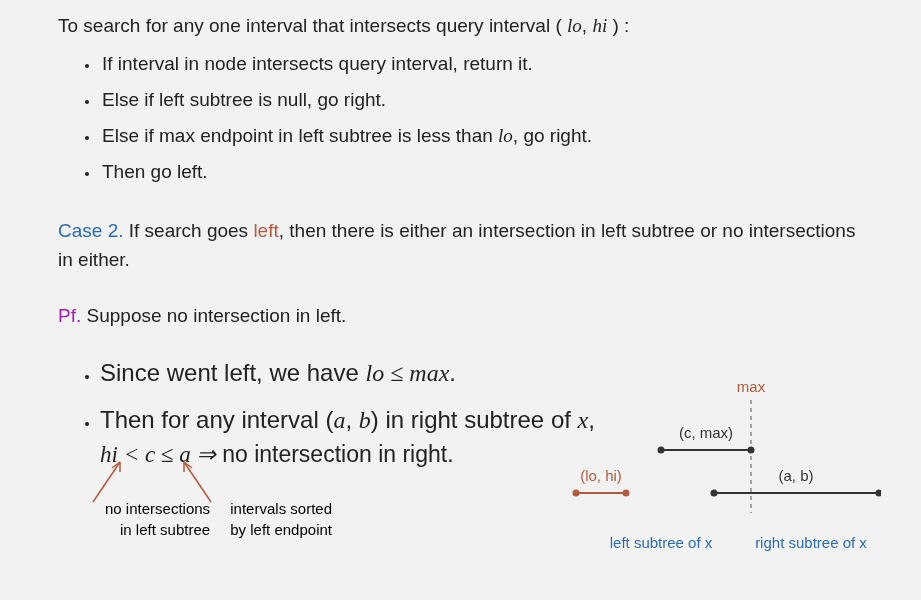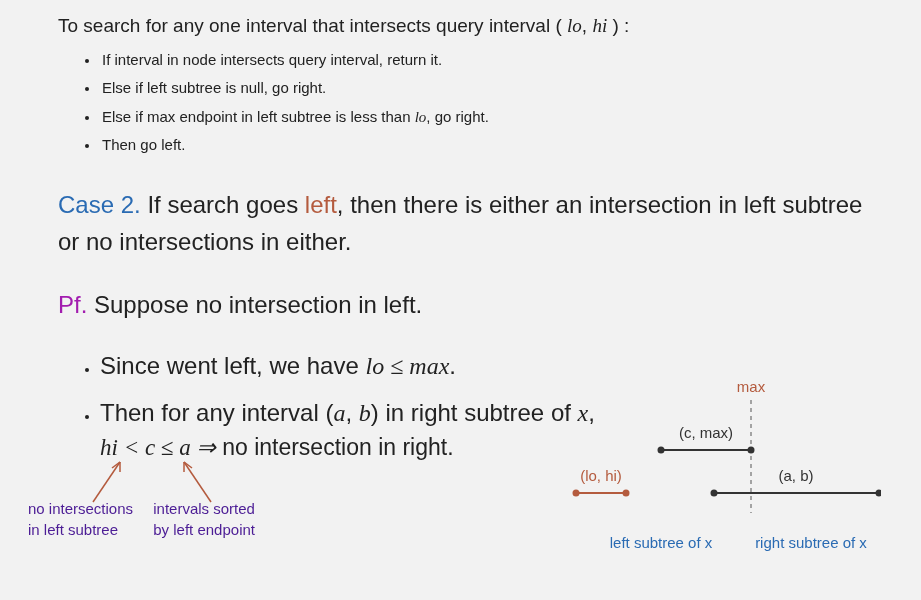--- a/index.html
+++ b/index.html
@@ -16,27 +16,27 @@
     box-sizing: border-box;
     padding: 12px 58px 0 58px;
   }
   .intro {
     font-size: 19px;
     line-height: 1.45;
   }
   ul.bul {
     margin: 6px 0 0 0;
     padding-left: 42px;
-    font-size: 15px;
+    font-size: 19px;
     line-height: 1.9;
   }
   ul.bul li { padding-left: 2px; }
   ul.bul li::marker { font-size: 14px; }
   .para {
-    font-size: 24px;
+    font-size: 19px;
     line-height: 1.55;
     margin-top: 26px;
   }
   .case-label { color: #2a6bb3; }
   .left-word { color: #b45b3e; }
   .ital { font-style: italic; font-family: Georgia, "Times New Roman", serif; }
   .pf-label { color: #a21caf; }
   ul.narrow {
     margin: 20px 0 0 0;
     padding-left: 42px;
@@ -49,22 +49,22 @@
     padding-left: 42px;
     font-size: 23px;
     margin-top: -2px;
   }
   .annotations {
     position: absolute;
     left: 20px;
     top: 498px;
     width: 320px;
     font-size: 15px;
-    color: #4c1d95;
-    text-align: left;
+    color: #000000;
+    text-align: right;
     line-height: 1.4;
   }
   .annotations .col {
     display: inline-block;
     vertical-align: top;
     margin: 0 8px;
   }
   .diagram-holder {
     position: absolute;
     right: 40px;

